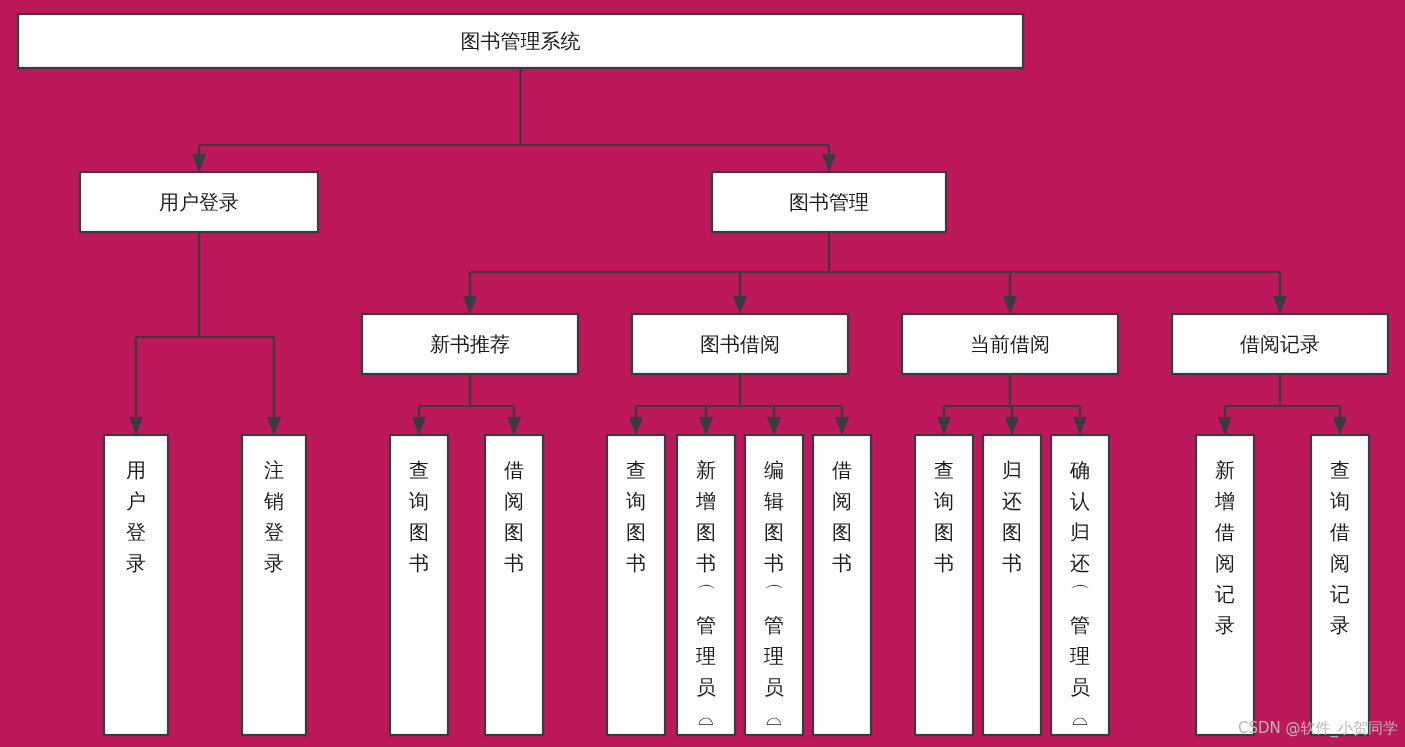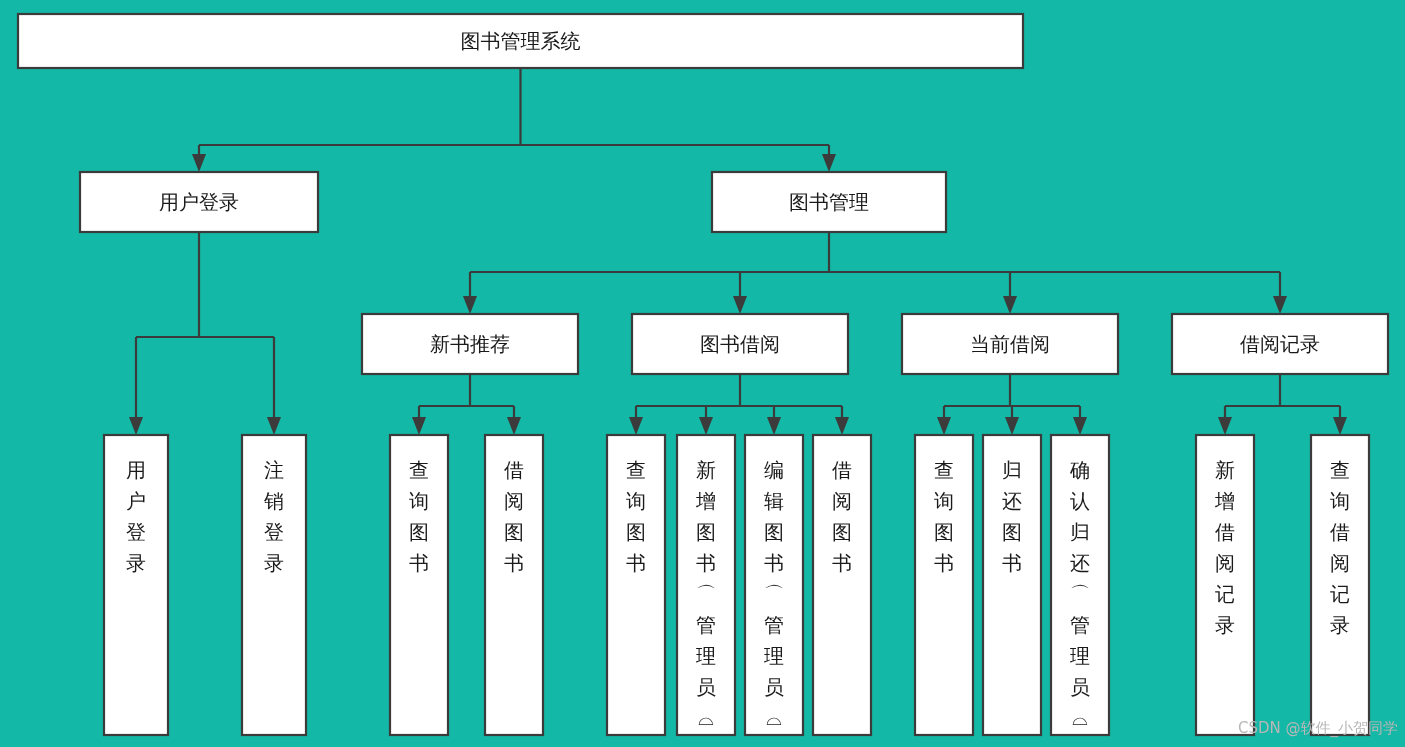--- a/index.html
+++ b/index.html
@@ -8,21 +8,21 @@
     padding: 0;
     background: #ffffff;
   }
   body {
     font-family: "DejaVu Sans", "Liberation Sans", sans-serif;
   }
   #diagram-root {
     position: relative;
     width: 1405px;
     height: 747px;
-    background: #14b8a6;
+    background: #be185d;
     overflow: hidden;
   }
   svg.tree-canvas {
     position: absolute;
     left: 0;
     top: 0;
     width: 1405px;
     height: 747px;
     display: block;
   }

